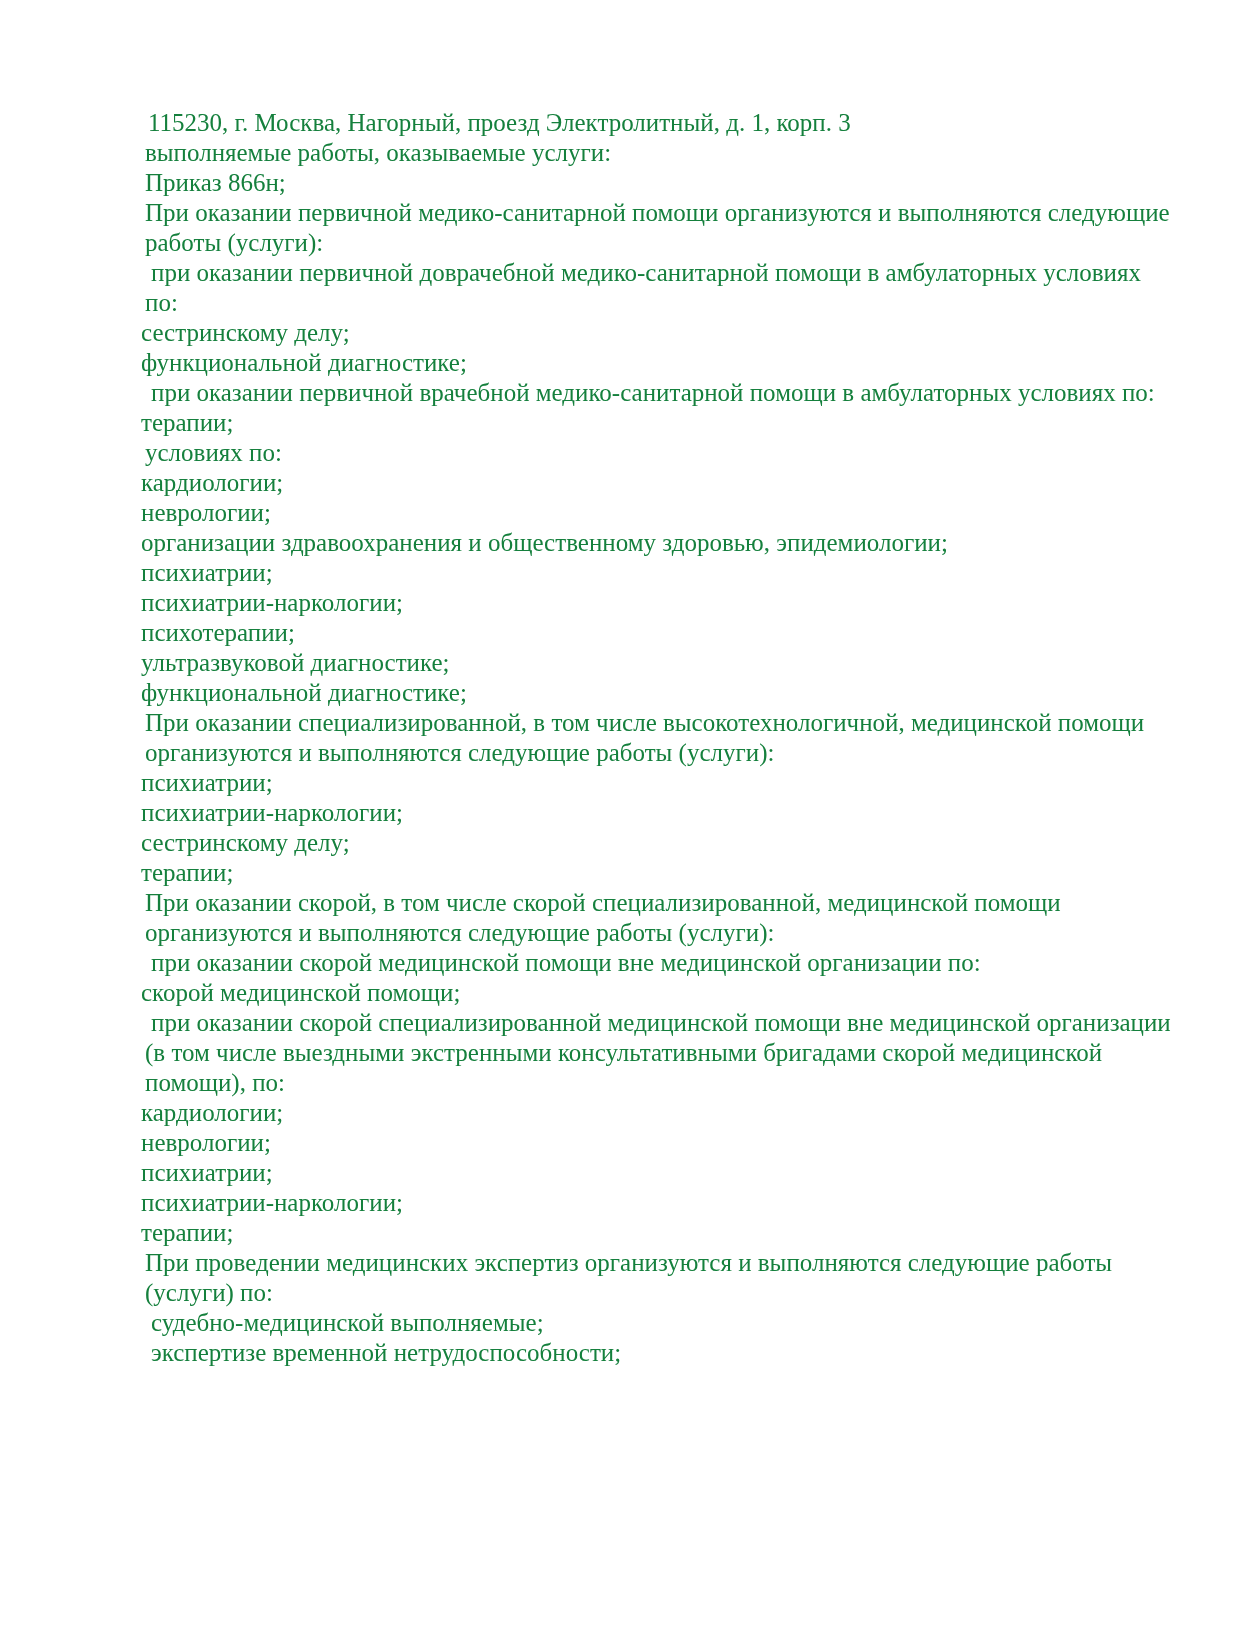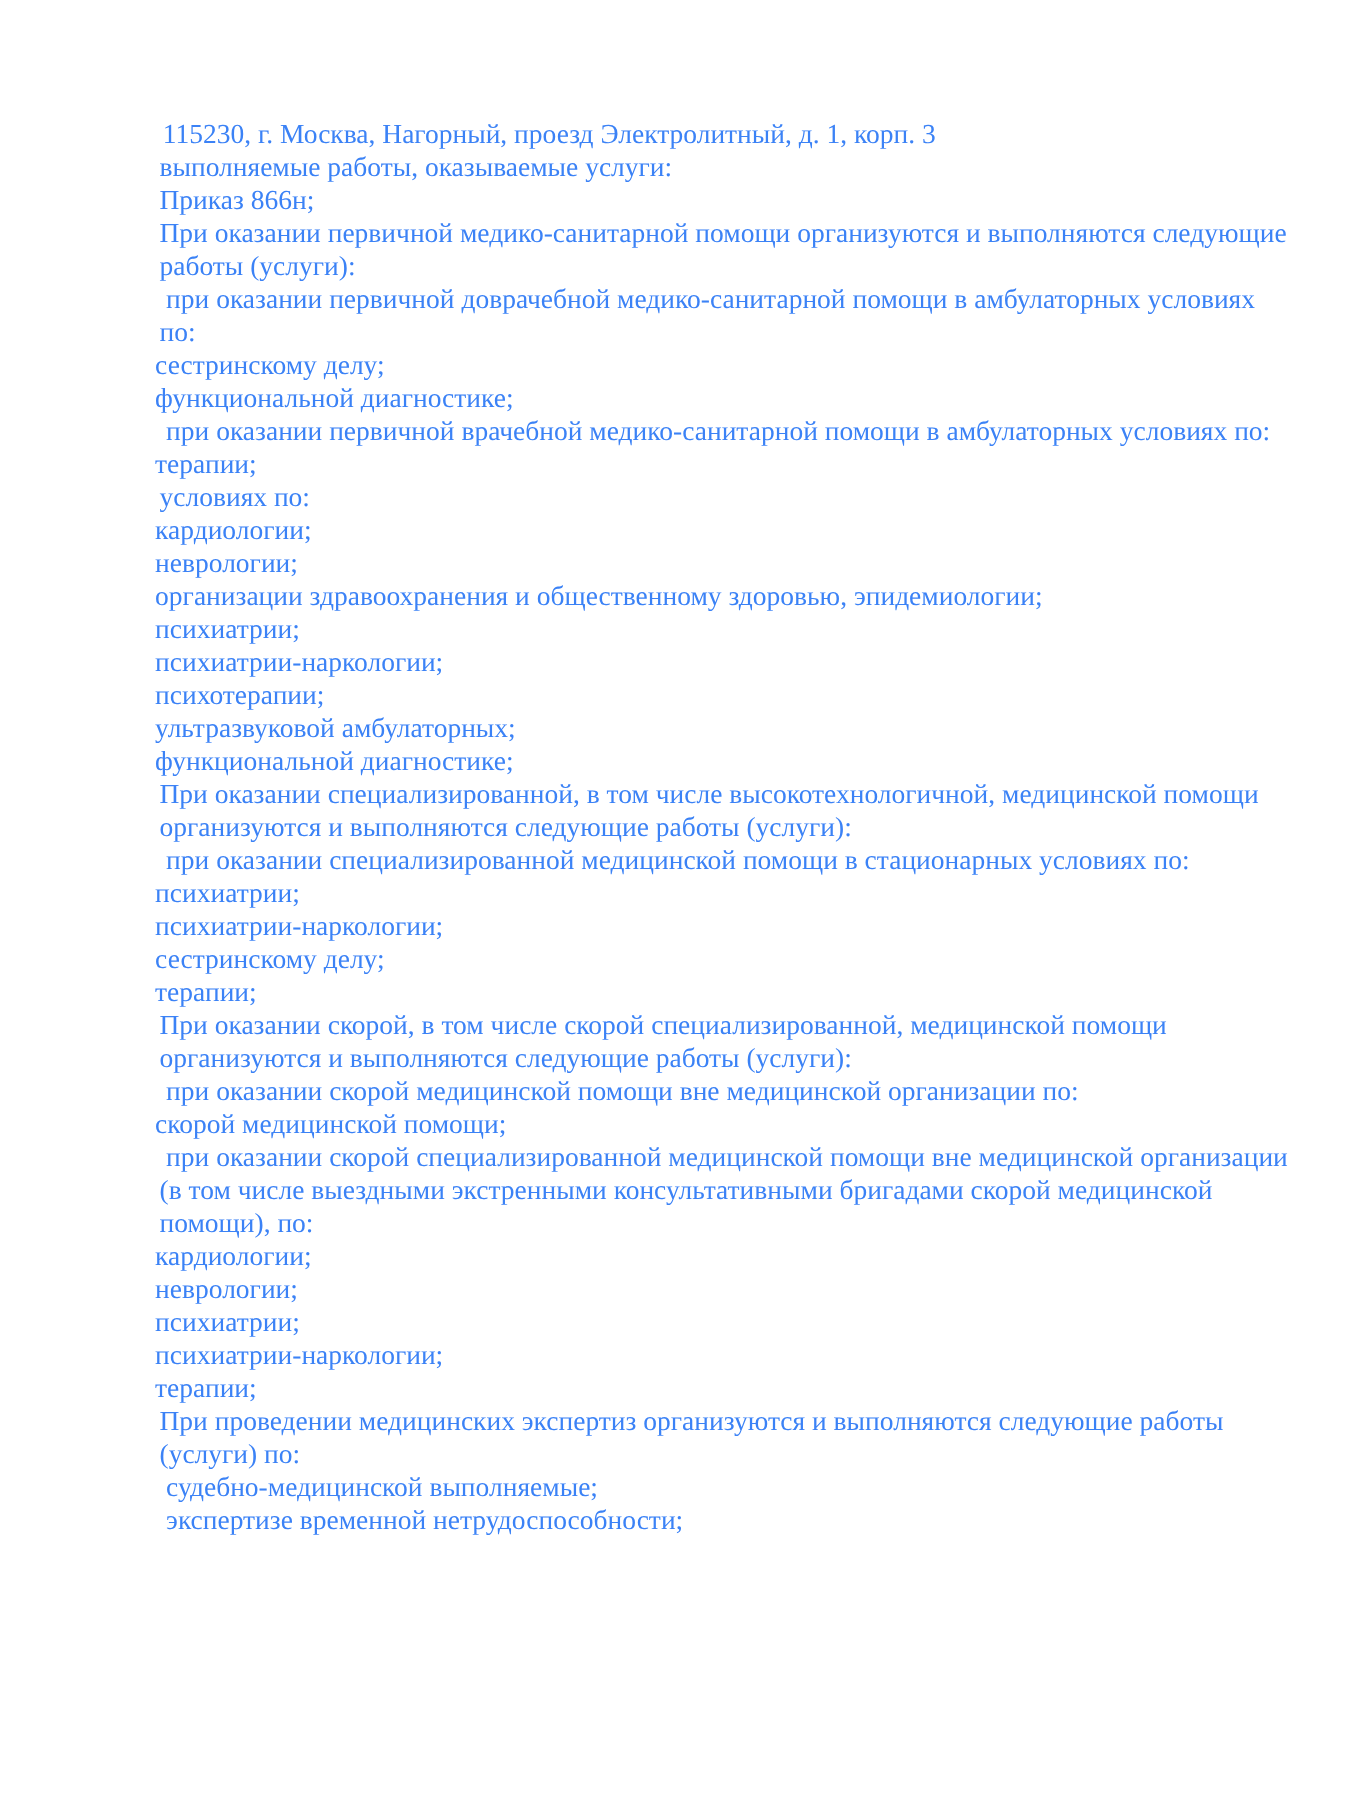--- a/index.html
+++ b/index.html
@@ -28,44 +28,43 @@
     height: 30px;
   }
   .ind-0    { margin-left: 4px; }
   .ind-1    { margin-left: 10px; }
   .ind-2    { }
   .ind-addr { margin-left: 7px; }
 </style>
 </head>
 <body>
 
-<div class="doc-page" style="background: rgb(255, 255, 255); color: #3b82f6;">
+<div class="doc-page" style="background: rgb(255, 255, 255); color: #15803d;">
     <div class="line ind-addr">115230, г. Москва, Нагорный, проезд Электролитный, д. 1, корп. 3</div>
     <div class="line ind-0">выполняемые работы, оказываемые услуги:</div>
     <div class="line ind-0">Приказ 866н;</div>
     <div class="line ind-0">При оказании первичной медико-санитарной помощи организуются и выполняются следующие</div>
     <div class="line ind-0">работы (услуги):</div>
     <div class="line ind-1">при оказании первичной доврачебной медико-санитарной помощи в амбулаторных условиях</div>
     <div class="line ind-0">по:</div>
     <div class="line ind-2">сестринскому делу;</div>
     <div class="line ind-2">функциональной диагностике;</div>
     <div class="line ind-1">при оказании первичной врачебной медико-санитарной помощи в амбулаторных условиях по:</div>
     <div class="line ind-2">терапии;</div>
     <div class="line ind-0">условиях по:</div>
     <div class="line ind-2">кардиологии;</div>
     <div class="line ind-2">неврологии;</div>
     <div class="line ind-2">организации здравоохранения и общественному здоровью, эпидемиологии;</div>
     <div class="line ind-2">психиатрии;</div>
     <div class="line ind-2">психиатрии-наркологии;</div>
     <div class="line ind-2">психотерапии;</div>
-    <div class="line ind-2">ультразвуковой амбулаторных;</div>
+    <div class="line ind-2">ультразвуковой диагностике;</div>
     <div class="line ind-2">функциональной диагностике;</div>
     <div class="line ind-0">При оказании специализированной, в том числе высокотехнологичной, медицинской помощи</div>
     <div class="line ind-0">организуются и выполняются следующие работы (услуги):</div>
-    <div class="line ind-1">при оказании специализированной медицинской помощи в стационарных условиях по:</div>
     <div class="line ind-2">психиатрии;</div>
     <div class="line ind-2">психиатрии-наркологии;</div>
     <div class="line ind-2">сестринскому делу;</div>
     <div class="line ind-2">терапии;</div>
     <div class="line ind-0">При оказании скорой, в том числе скорой специализированной, медицинской помощи</div>
     <div class="line ind-0">организуются и выполняются следующие работы (услуги):</div>
     <div class="line ind-1">при оказании скорой медицинской помощи вне медицинской организации по:</div>
     <div class="line ind-2">скорой медицинской помощи;</div>
     <div class="line ind-1">при оказании скорой специализированной медицинской помощи вне медицинской организации</div>
     <div class="line ind-0">(в том числе выездными экстренными консультативными бригадами скорой медицинской</div>

